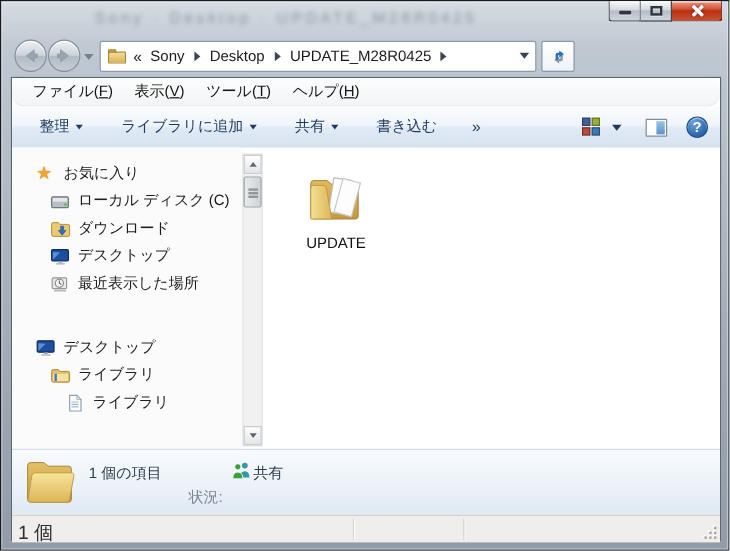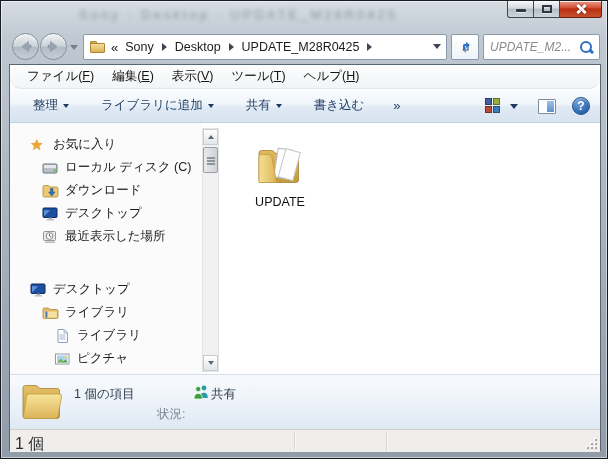--- a/index.html
+++ b/index.html
@@ -158,31 +158,26 @@
       <span class="addr-drop"></span>
     </div>
 
     <div class="refreshbtn">
       <svg width="16" height="16" viewBox="0 0 16 16">
         <path d="M3 11 L3 6.5 Q3 5 4.5 5 L6 5 L6 3 L10 6 L6 9 L6 7 L5 7 L5 11 Z" fill="#8a97a6" transform="rotate(180 6.5 8) translate(-2 -1)"></path>
         <path d="M6 11 L6 6.5 Q6 5 7.5 5 L9 5 L9 3 L13 6 L9 9 L9 7 L8 7 L8 11 Z" fill="#2f6fc4"></path>
       </svg>
     </div>
 
-    <div class="searchbox">
-      <input value="UPDATE_M2..." style="">
-      <span class="mag"></span>
-    </div>
   </div>
 
   <div class="inner">
 
     <div class="menubar">
       <span class="menu-item"><span>ファイル(</span><u>F</u><span>)</span></span>
-      <span class="menu-item"><span>編集(</span><u>E</u><span>)</span></span>
       <span class="menu-item"><span>表示(</span><u>V</u><span>)</span></span>
       <span class="menu-item"><span>ツール(</span><u>T</u><span>)</span></span>
       <span class="menu-item"><span>ヘルプ(</span><u>H</u><span>)</span></span>
     </div>
 
     <div class="toolbar">
       <span class="tb-btn">
           <span>整理</span>
           <span class="tb-caret"></span>
         </span>
@@ -286,32 +281,20 @@
         </div>
         <div class="side-row ind2">
           <span class="sicon">
             <svg width="17" height="16" viewBox="0 0 17 16">
                 <path d="M4 1.5 h6 l3.5 3.5 v9.5 h-9.5 z" fill="#fff" stroke="#8fa0b5"></path>
                 <path d="M10 1.5 L10 5 L13.5 5 Z" fill="#dbe4ee" stroke="#8fa0b5" stroke-width=".6"></path>
                 <path d="M5.5 7 h6 M5.5 9 h6 M5.5 11 h6" stroke="#9fb6d8" stroke-width="1"></path>
               </svg>
           </span>
           <span>ライブラリ</span>
-        </div>
-        <div class="side-row ind2">
-          <span class="sicon">
-            <svg width="17" height="16" viewBox="0 0 17 16">
-                <rect x="1.5" y="3" width="13.5" height="10" fill="#fff" stroke="#8f9aa5"></rect>
-                <rect x="3" y="4.5" width="10.5" height="7" fill="#a8d3ef"></rect>
-                <path d="M3 11.5 L7 7.5 L10 11.5 Z" fill="#76b44a"></path>
-                <path d="M8.5 11.5 L11.5 8.5 L13.5 11.5 Z" fill="#5a9a3a"></path>
-                <circle cx="11.3" cy="6.2" r="1.2" fill="#f4d35e"></circle>
-              </svg>
-          </span>
-          <span>ピクチャ</span>
         </div>
       </div>
 
       <div class="sscroll">
         <div class="sarrow up">
             <span class="tri-up"></span>
           </div>
         <div class="sthumb"></div>
         <div class="sarrow down">
             <span class="tri-down"></span>

